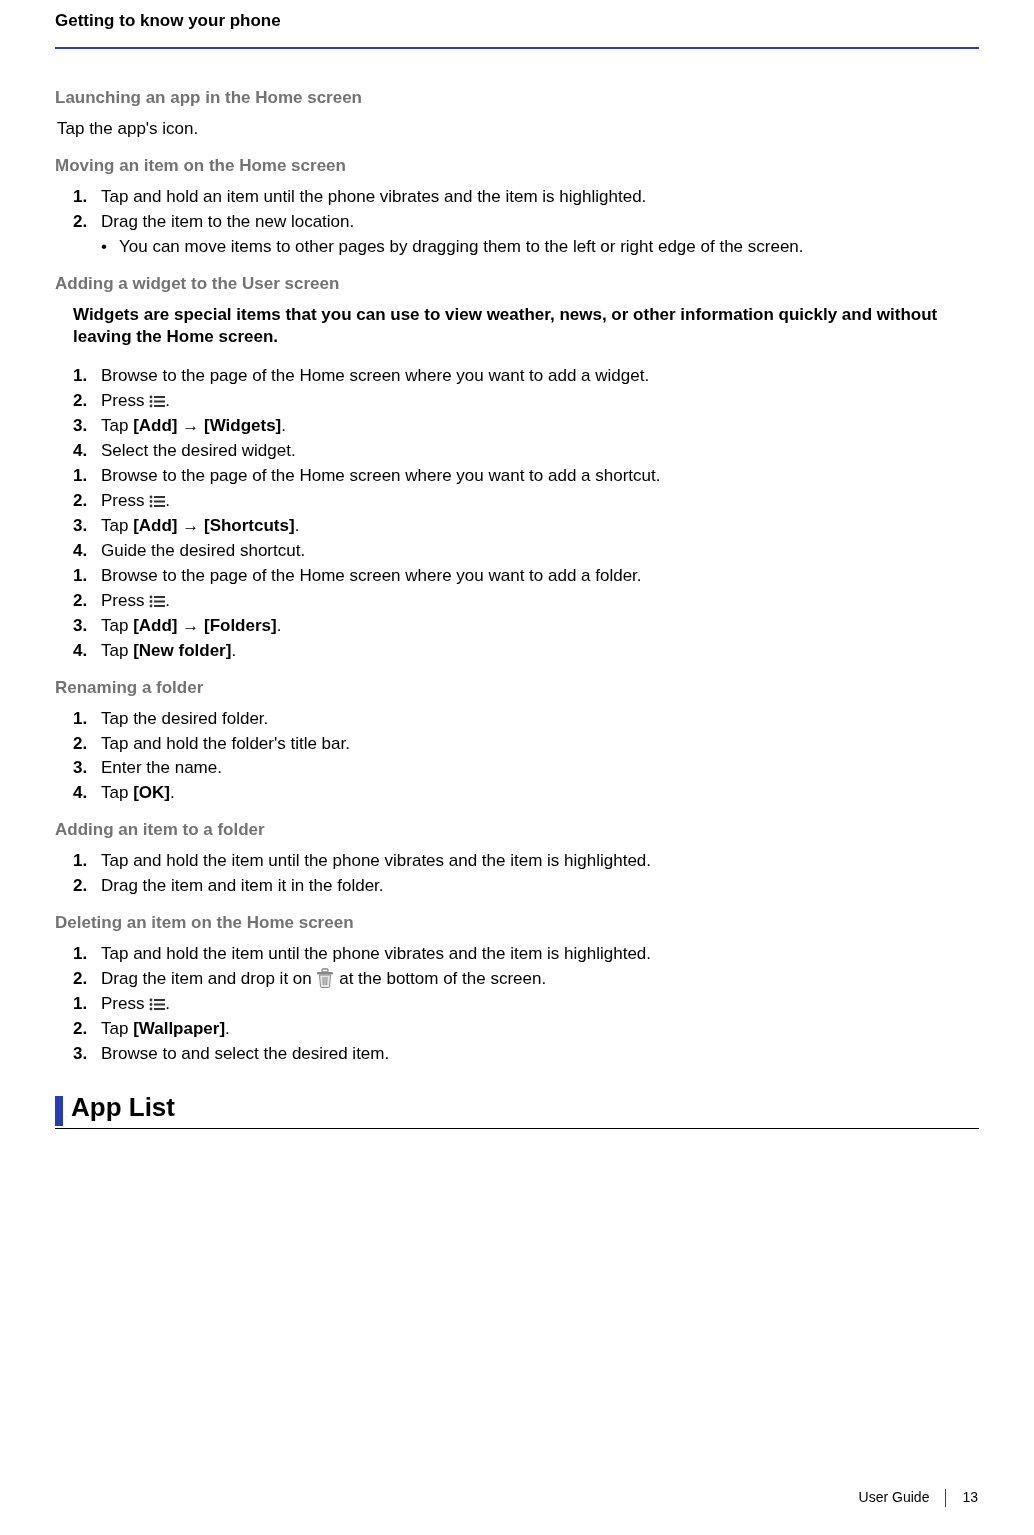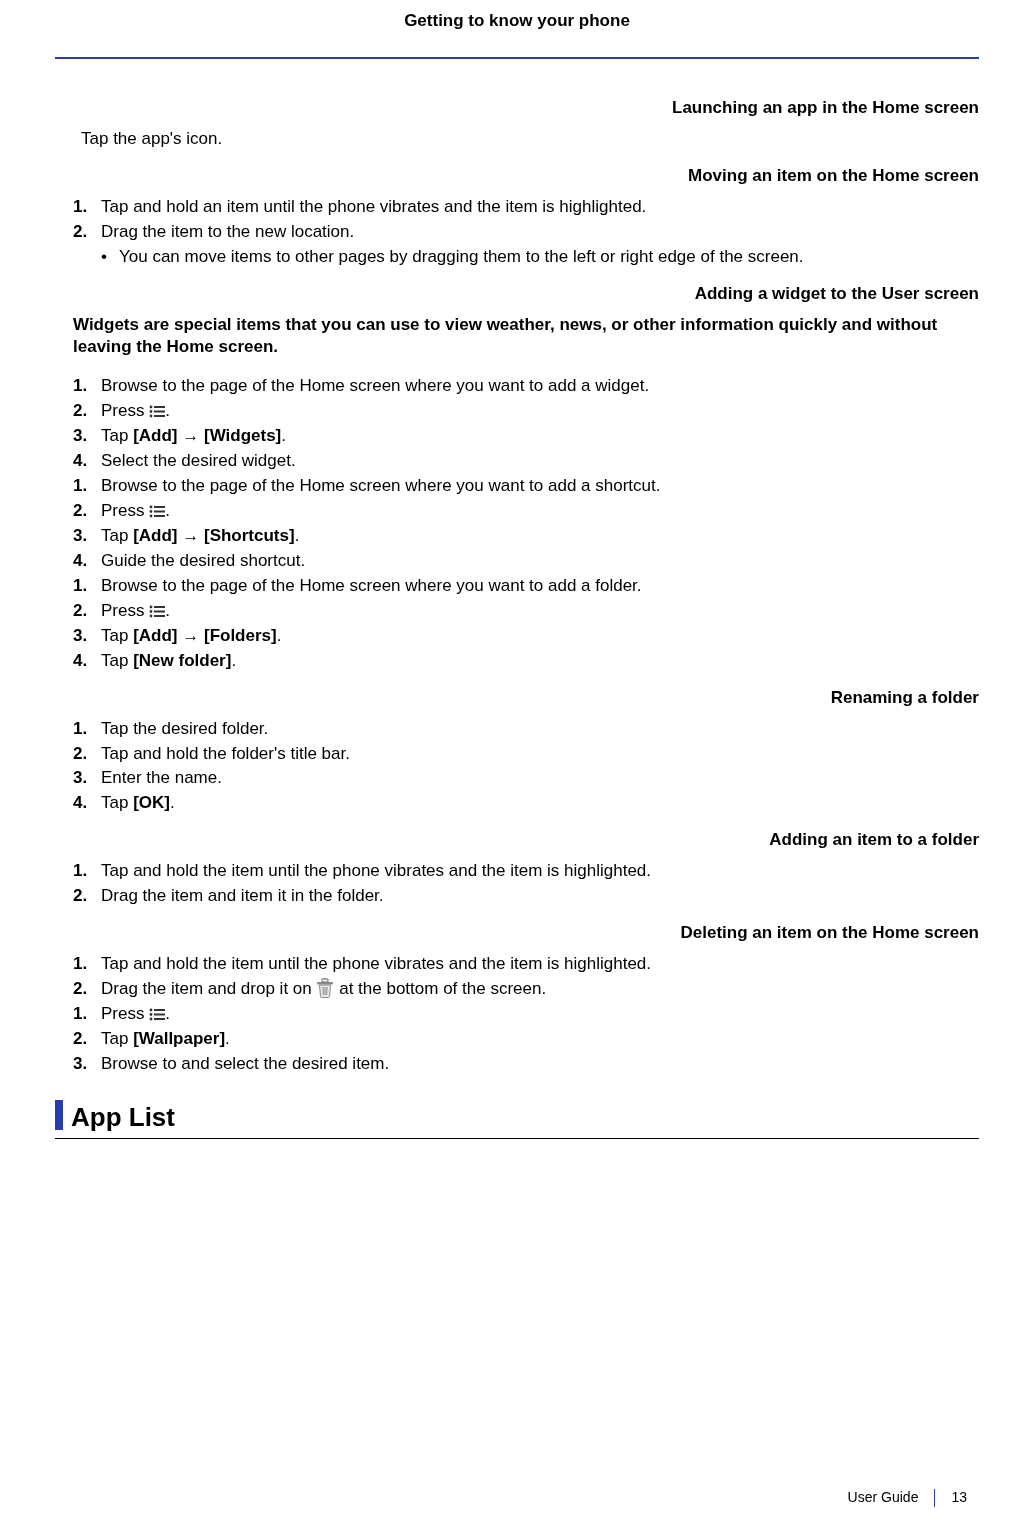--- a/index.html
+++ b/index.html
@@ -10,43 +10,42 @@
     width: 1034px;
     height: 1535px;
     background: #fff;
     position: relative;
     line-height: 1.35;
   }
   .page {
     padding: 0 55px;
   }
   .header {
-    text-align: center;
+    text-align: left;
     font-weight: bold;
     font-size: 17px;
     padding-top: 10px;
-    padding-bottom: 24px;
+    padding-bottom: 14px;
     padding-right: 0;
   }
   .hr-blue {
     height: 2px;
     background: #2a3eab;
     border: none;
     margin-bottom: 38px;
   }
   .sec-title {
-    color: #000000;
+    color: #737373;
     font-weight: bold;
     font-size: 17px;
     margin-top: 14px;
     margin-bottom: 8px;
-    text-align: right;
   }
   .body-text {
-    margin-left: 26px;
+    margin-left: 2px;
     margin-bottom: 4px;
   }
   .intro-text {
     margin-left: 18px;
     margin-bottom: 16px;
     font-weight: bold;
   }
   ol.num {
     list-style: none;
     margin-left: 18px;
@@ -83,21 +82,21 @@
   }
   .trash-icon {
     display: inline-block;
     vertical-align: -4px;
     width: 18px;
     height: 20px;
   }
   .bold { font-weight: bold; }
   .major-heading-wrap {
     display: flex;
-    align-items: flex-start;
+    align-items: flex-end;
     margin-top: 24px;
     margin-bottom: 2px;
   }
   .major-bar {
     width: 8px;
     height: 30px;
     background: #2a3eab;
     margin-right: 8px;
     flex-shrink: 0;
   }
@@ -110,21 +109,21 @@
   .major-hr {
     height: 1px;
     background: #000;
     border: none;
     margin-bottom: 14px;
     margin-left: 0;
   }
   .footer {
     position: absolute;
     bottom: 28px;
-    right: 67px;
+    right: 56px;
     font-size: 14px;
     display: flex;
     align-items: center;
   }
   .foot-sep {
     width: 1px;
     height: 18px;
     background: #2a3eab;
     margin: 0 16px;
   }

